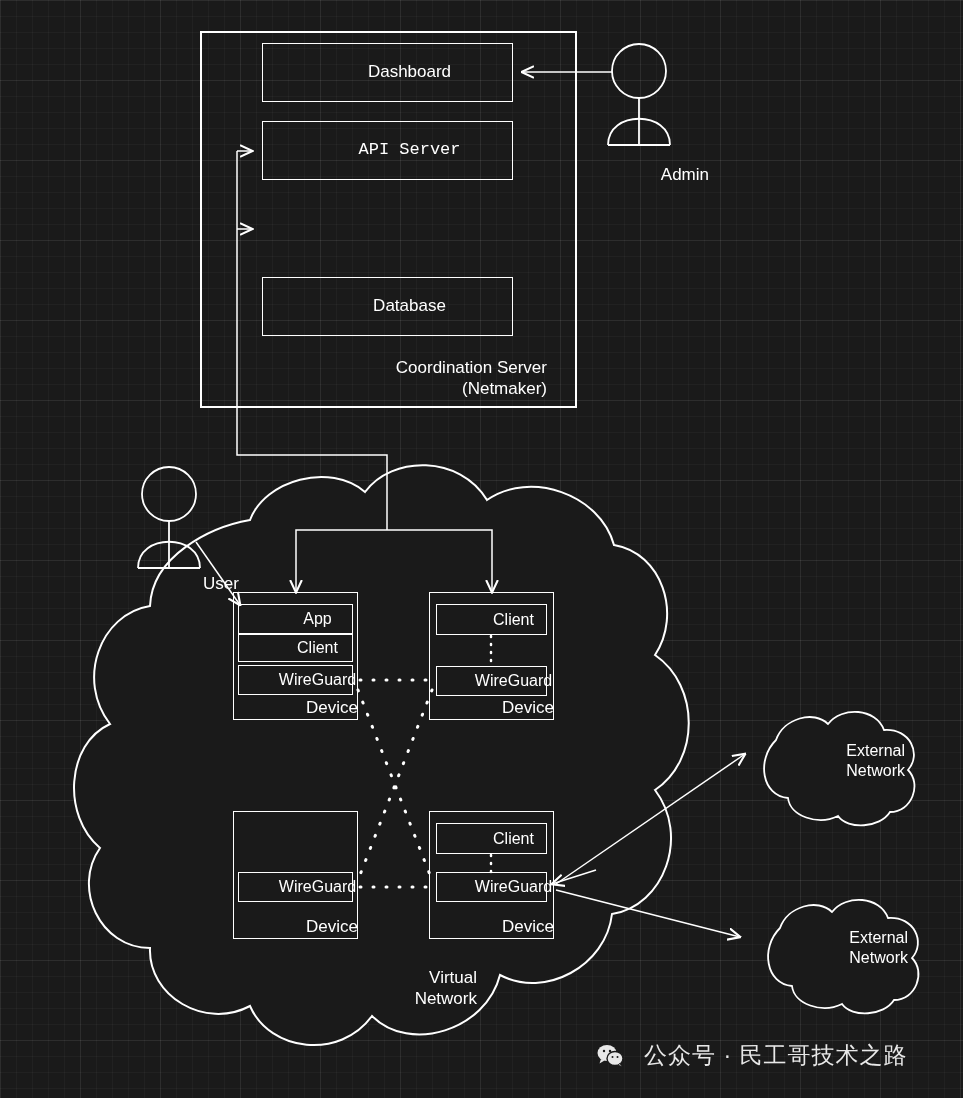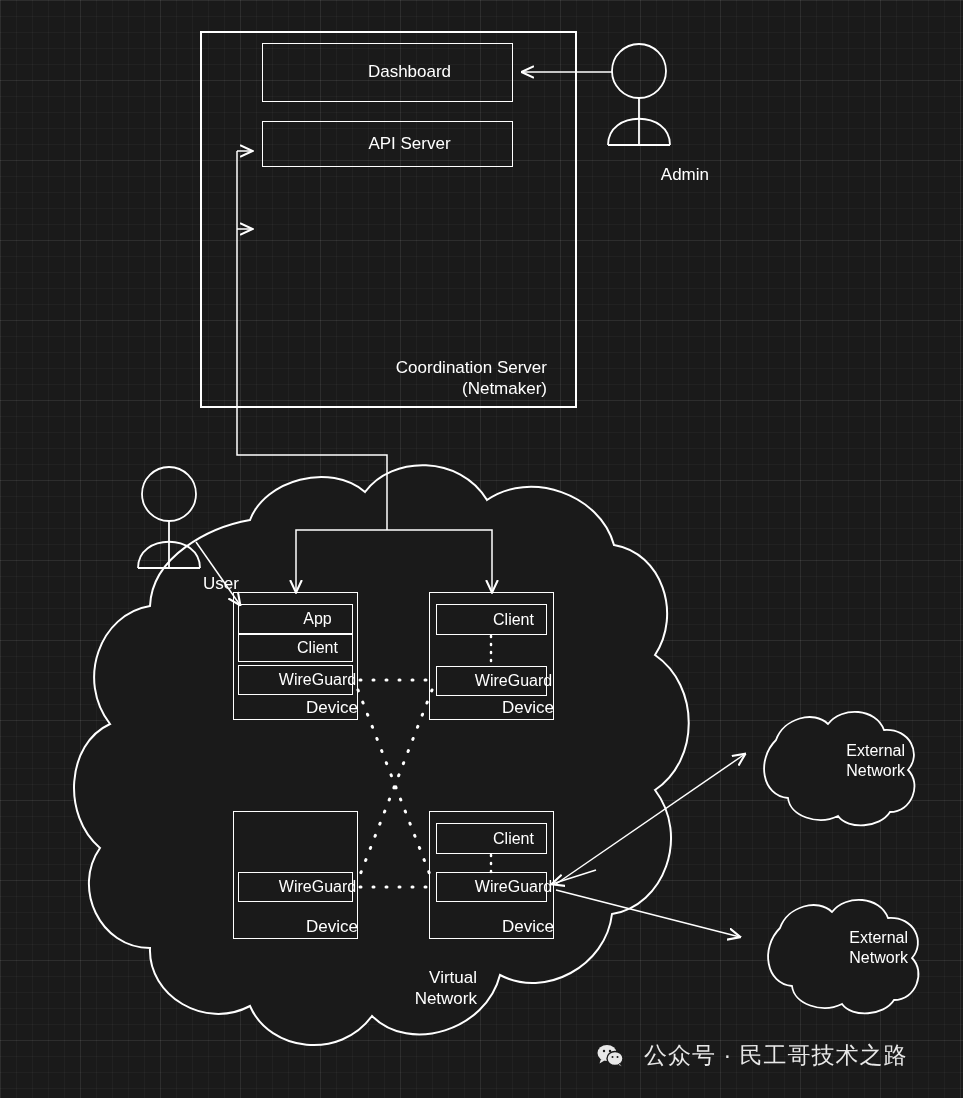--- a/index.html
+++ b/index.html
@@ -150,22 +150,25 @@
       <circle cx="169" cy="494" r="27" fill="none" stroke="#ffffff" stroke-width="1.8"></circle>
       <path d="M 138 568 C 138 533, 200 533, 200 568" fill="none" stroke="#ffffff" stroke-width="1.8"></path>
       <path d="M 138 568 L 200 568" fill="none" stroke="#ffffff" stroke-width="1.8"></path>
       <path d="M 169 521 L 169 568" fill="none" stroke="#ffffff" stroke-width="1.8"></path>
     </g>
   </svg>
 
   <div class="node boxed f17" style="left:262px; top:43px; width:251px; height:59px;">
     <span>Dashboard</span>
   </div>
-  <div class="node boxed f17" style="left:262px; top:121px; width:251px; height:46px;">
+  <div class="node boxed f17" style="left:262px; top:121px; width:251px; height:59px;font-family:Liberation Mono, monospace;">
     <span>API Server</span>
+  </div>
+  <div class="node boxed f17" style="left:262px; top:277px; width:251px; height:59px;">
+    <span>Database</span>
   </div>
 
   <div class="lbl f17" style="left:227px; top:357px; width:320px;">Coordination Server
 (Netmaker)</div>
 
   <div class="lbl f17" style="left:569px; top:164px; width:140px;">Admin</div>
   <div class="lbl f17" style="left:99px; top:573px; width:140px;">User</div>
 
   <div class="node boxed" style="left:233px; top:592px; width:125px; height:128px;"></div>
   <div class="node boxed f16" style="left:238px; top:604px; width:115px; height:30px;">

